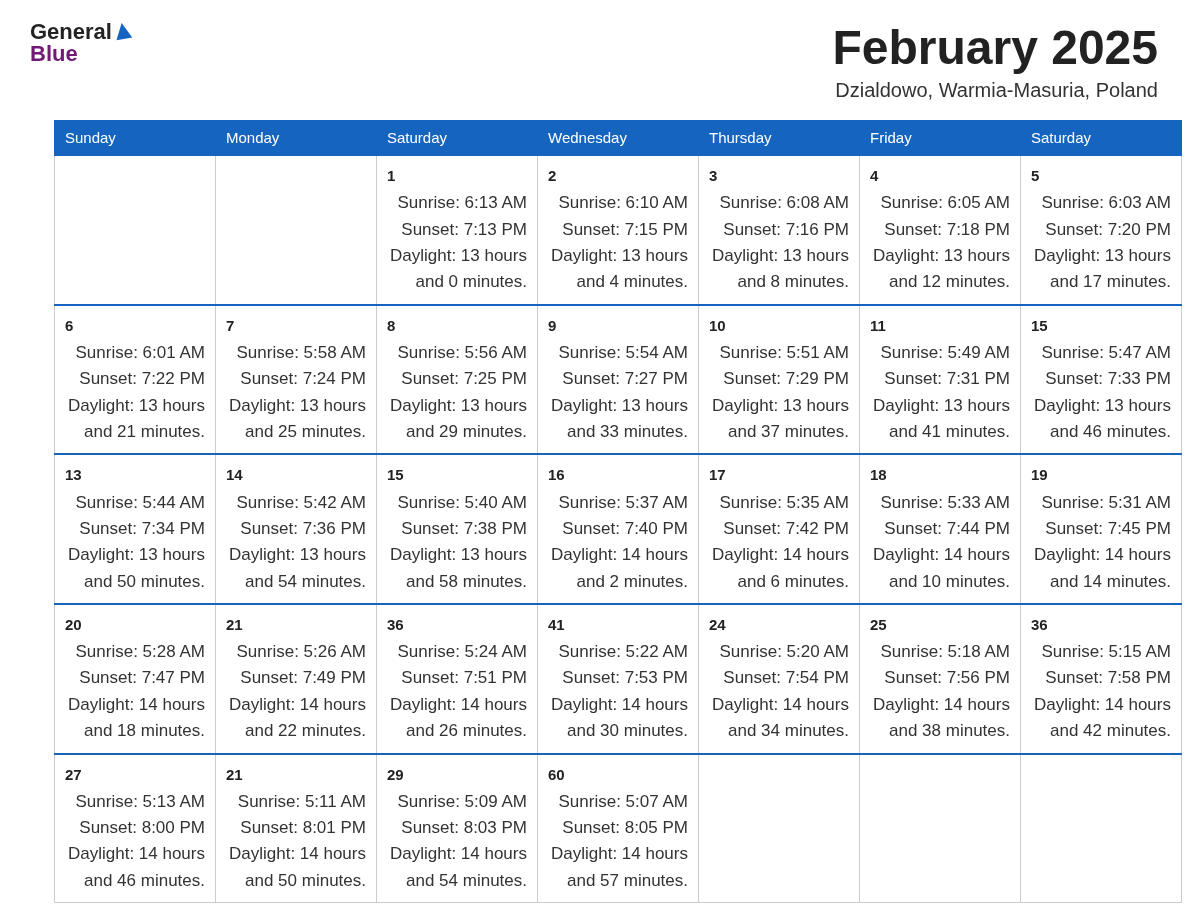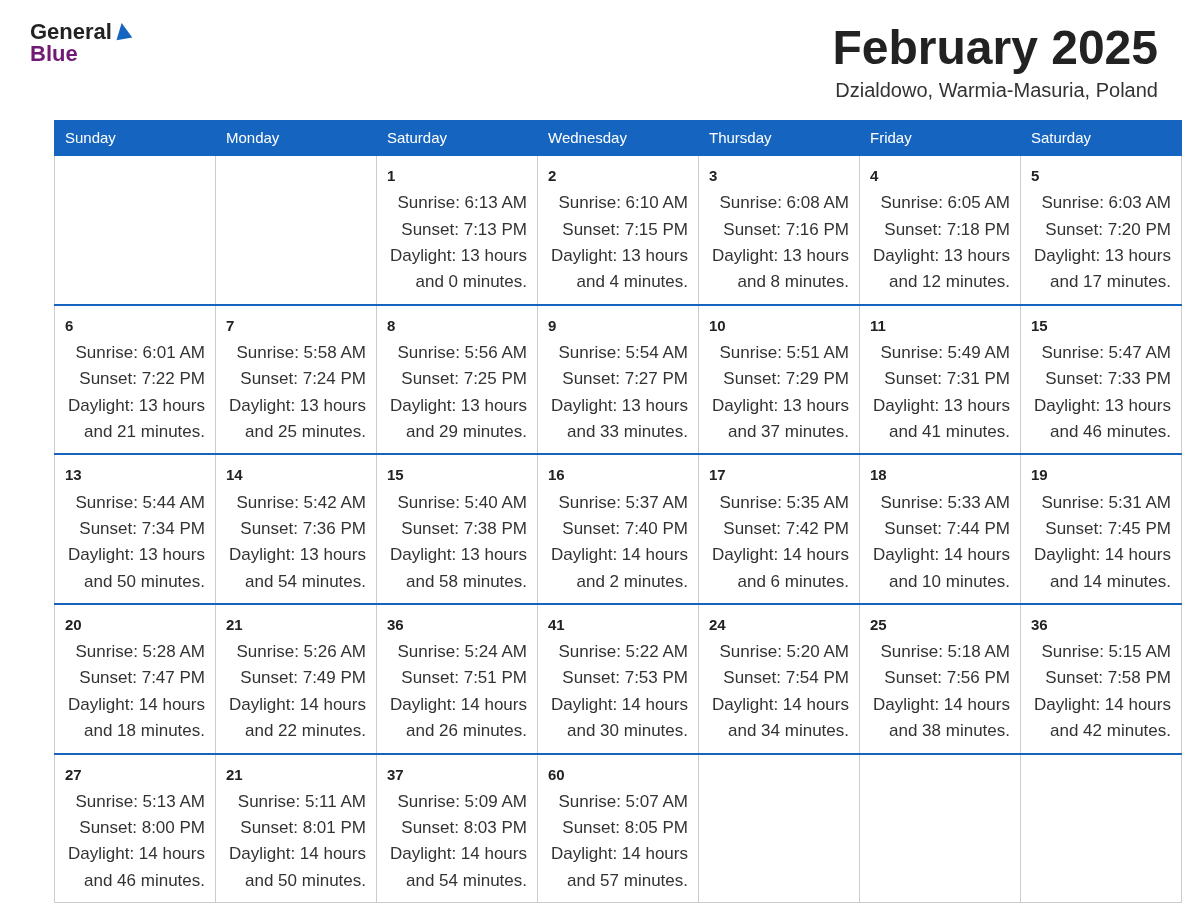--- a/index.html
+++ b/index.html
@@ -222,21 +222,21 @@
       <tr>
         <td>
           <div class="day-number">27</div>
           <div class="day-info">Sunrise: 5:13 AM<br>Sunset: 8:00 PM<br>Daylight: 14 hours and 46 minutes.</div>
         </td>
         <td>
           <div class="day-number">21</div>
           <div class="day-info">Sunrise: 5:11 AM<br>Sunset: 8:01 PM<br>Daylight: 14 hours and 50 minutes.</div>
         </td>
         <td>
-          <div class="day-number">37</div>
+          <div class="day-number">29</div>
           <div class="day-info">Sunrise: 5:09 AM<br>Sunset: 8:03 PM<br>Daylight: 14 hours and 54 minutes.</div>
         </td>
         <td>
           <div class="day-number">60</div>
           <div class="day-info">Sunrise: 5:07 AM<br>Sunset: 8:05 PM<br>Daylight: 14 hours and 57 minutes.</div>
         </td>
         <td></td>
         <td></td>
         <td></td>
       </tr>

